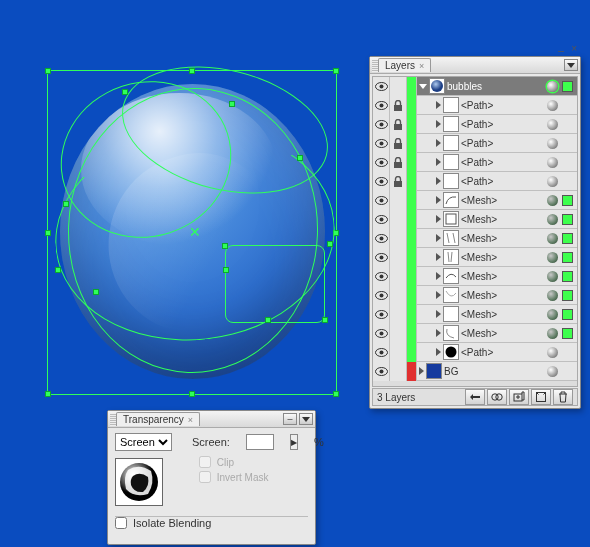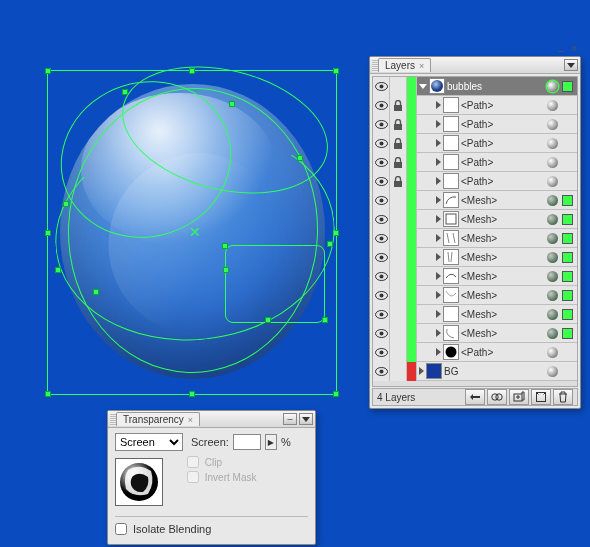--- a/index.html
+++ b/index.html
@@ -113,21 +113,21 @@
     background: linear-gradient(#fafafa,#ccc);
     display: flex; align-items: center; justify-content: center;
     font-size: 9px; color: #333;
     cursor: pointer;
   }
   .transp {
     left: 107px; top: 410px;
     width: 209px; height: 135px;
   }
   .transp-body { padding: 5px 7px; }
-  .row { display: flex; align-items: center; gap: 4px; margin-bottom: 4px;}
+  .row { display: flex; align-items: center; gap: 16px; margin-bottom: 4px;}
   select.blend-mode {
     font-size: 11px; height: 18px; width: 68px;
     border: 1px solid #888; background: #fff;
   }
   .op-label { margin-left: 4px; }
   .opacity-input {
     width: 28px; height: 16px;
     border: 1px solid #888;
     background: #fff;
     font-size: 11px; text-align: right; padding-right:2px;
@@ -142,21 +142,21 @@
     width: 48px; height: 48px;
     border: 1px solid #666; background: #fff;
     margin: 3px 0 6px 0;
     display:flex;align-items:center;justify-content:center;
   }
   .thumb-box svg { width: 42px; height: 42px; }
   .clip-area { display:inline-block; margin-left:20px; color:#aaa; font-size:10px;}
   .clip-area label{display:block;line-height:15px;}
   .bottom-row {
     border-top:1px solid #bbb;
-    padding-top:6px;
+    padding-top:0;
     display:flex; 
   }
   input[type=checkbox]{ width:12px;height:12px;margin:0 3px 0 0;vertical-align:-2px;}
 
   
   .layers {
     left: 369px; top: 56px;
     width: 212px; height: 353px;
     background:#e8e8e8;
   }
@@ -667,21 +667,21 @@
             <rect x="0" y="0" width="14" height="14" fill="#153a9e"></rect>
           </svg>
         </div>
         <div class="row-label">BG</div>
         <div class="target-circle"></div>
         <div class="sel-sq" style="border: none;"></div>
       </div>
     </div>
 
   <div class="layers-footer">
-    <span>4 Layers</span>
+    <span>3 Layers</span>
     <span class="footer-spacer"></span>
     <span class="fbtn">
       <svg viewBox="0 0 12 12">
           <path d="M1 6 L4 9 L4 7 L11 7 L11 5 L4 5 L4 3 Z" fill="#333"></path>
         </svg>
     </span>
     <span class="fbtn">
       <svg viewBox="0 0 12 12">
           <circle cx="4" cy="6" r="3.2" fill="none" stroke="#333"></circle>
           <circle cx="8" cy="6" r="3.2" fill="none" stroke="#333"></circle>

